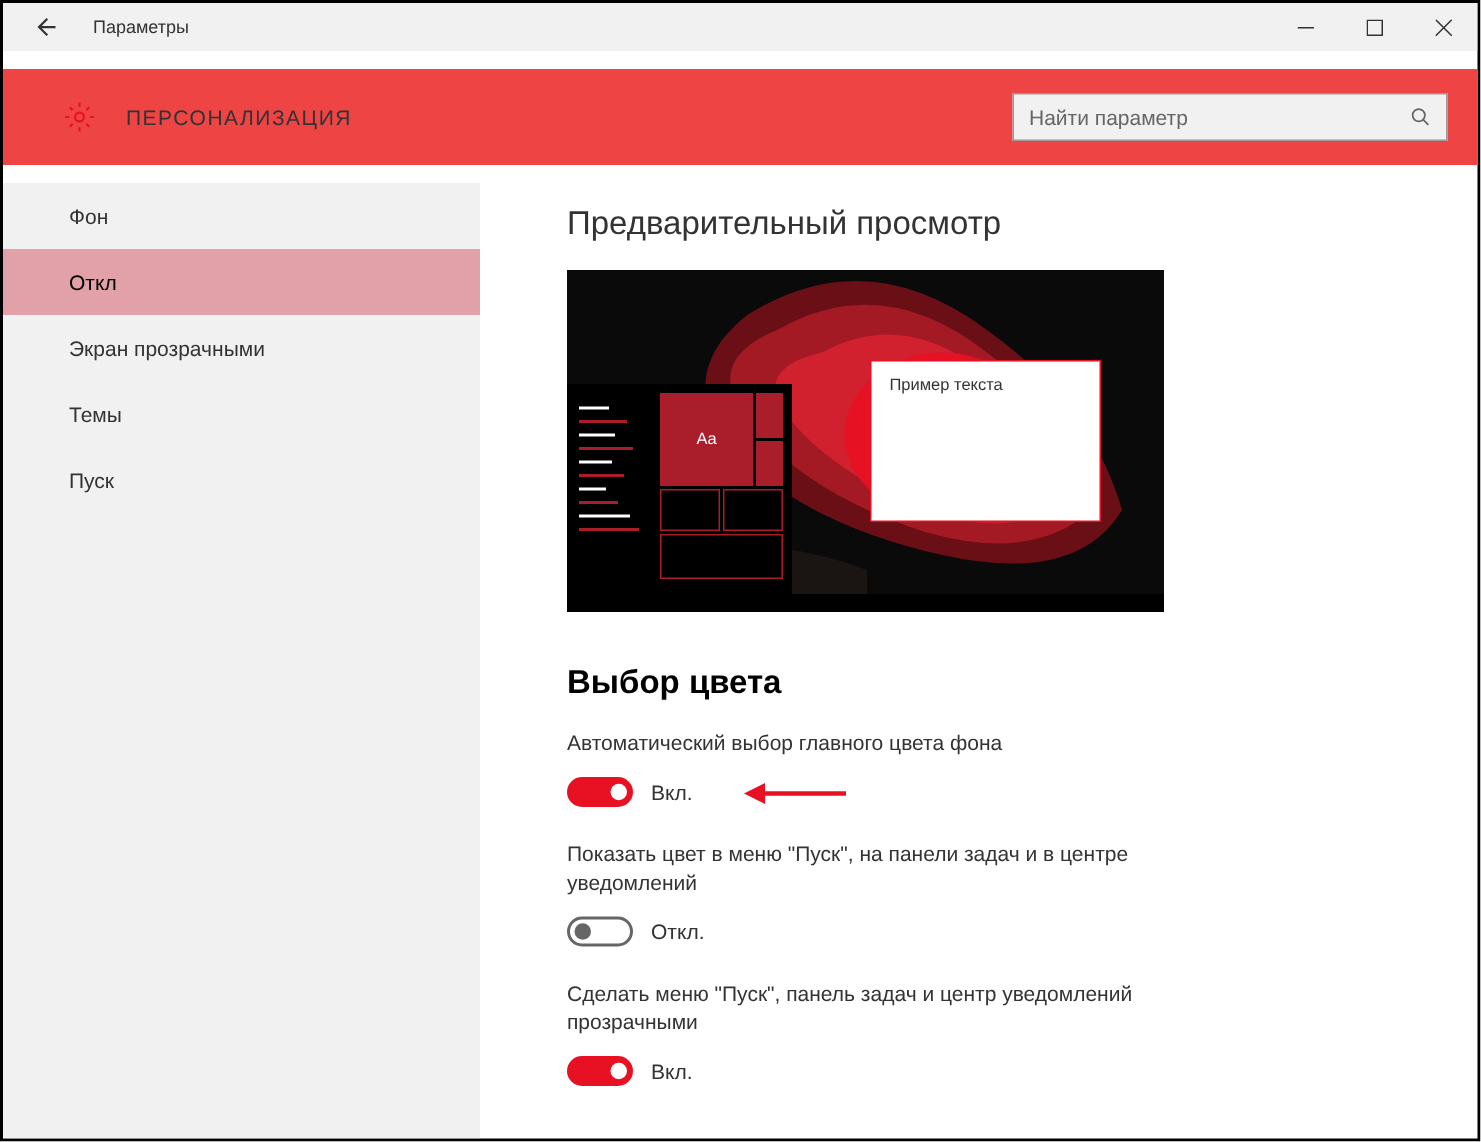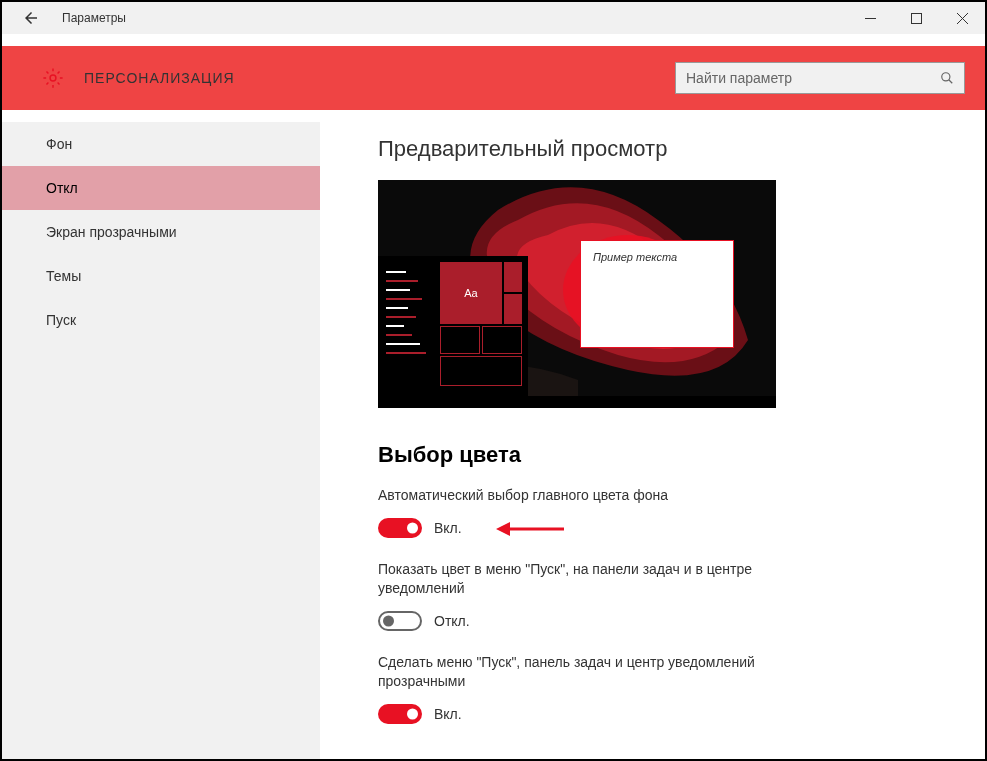--- a/index.html
+++ b/index.html
@@ -213,21 +213,21 @@
   position: absolute;
   top: 60px;
   left: 202px;
   width: 154px;
   height: 108px;
   background: #fff;
   border: 1px solid #e81123;
   z-index: 2;
   padding: 10px 12px;
 }
-.preview-window-text { font-size: 11px; color: #333; font-style: italic; }
+.preview-window-text { font-size: 11px; color: #333; }
 .color-section-title {
   font-size: 22px;
   font-weight: 700;
   margin-bottom: 18px;
 }
 .setting-label {
   font-size: 14px;
   color: #333;
   margin-bottom: 12px;
   max-width: 400px;

